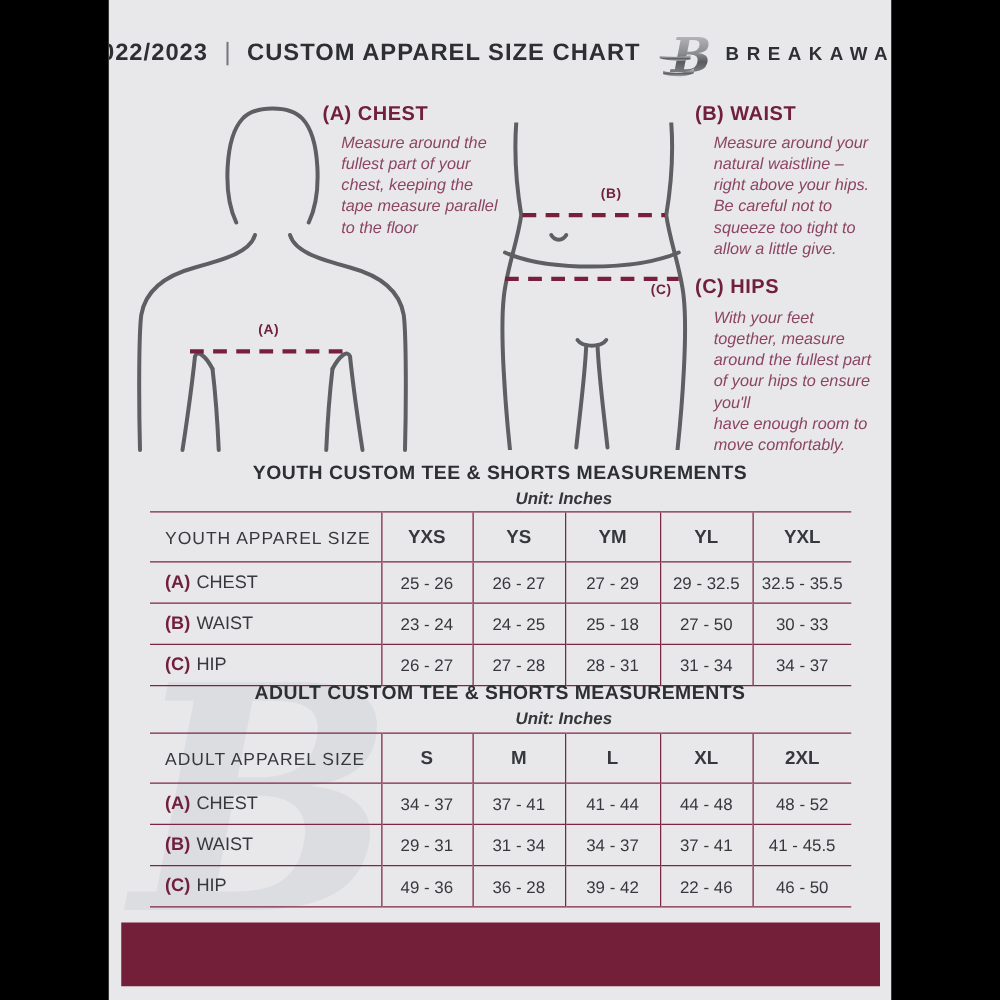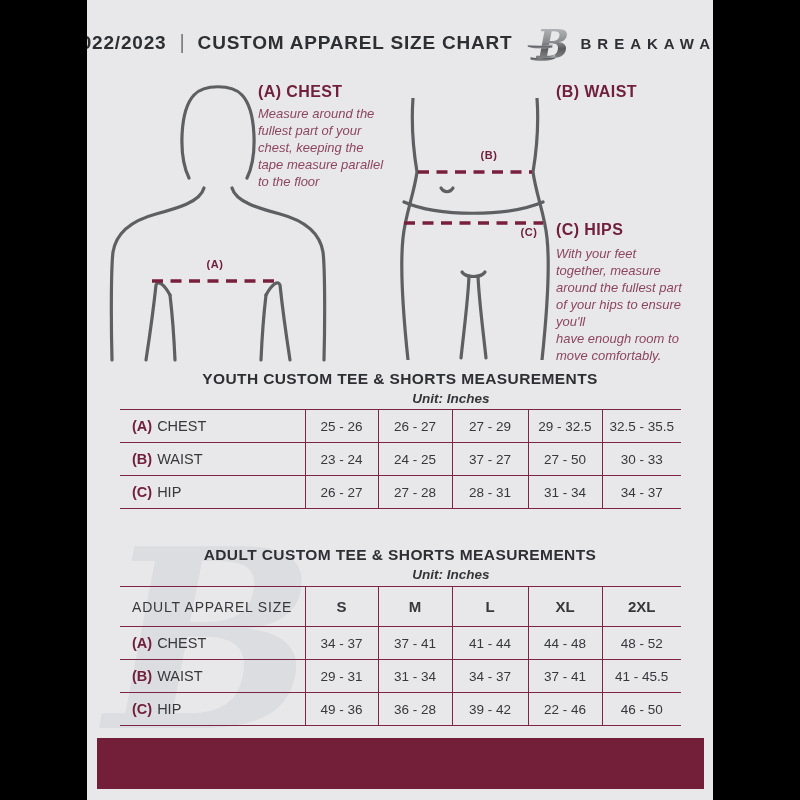--- a/index.html
+++ b/index.html
@@ -14,21 +14,21 @@
   .sep{font-size:20px;font-weight:300;color:#77787c;transform:translateY(-1px);}
   .logo{width:42px;height:42px;flex:0 0 auto;}
   .brand{font-size:15px;font-weight:700;letter-spacing:6px;color:#2e2f33;white-space:nowrap;}
 
   
   .fig{position:absolute;}
   .marker{position:absolute;font-size:11px;font-weight:800;color:#71203c;text-align:center;
           letter-spacing:.5px;}
   .gd-head{position:absolute;font-size:16px;font-weight:800;color:#71203c;letter-spacing:.4px;}
   .gd-body{position:absolute;font-size:13px;font-style:italic;font-weight:500;color:#8c4560;
-           line-height:17px;white-space:pre-line;width:170px;}
+           line-height:17px;white-space:pre-line;width:170px;margin-left:15px;}
 
   
   .tbl-title{position:absolute;width:626px;text-align:center;font-size:15.5px;font-weight:700;
              color:#2e2f33;letter-spacing:.4px;}
   .tbl-unit{position:absolute;width:728px;text-align:center;font-size:13.5px;font-style:italic;
             font-weight:600;color:#35363a;}
   .size-table{position:absolute;left:33px;width:561px;border-collapse:collapse;table-layout:fixed;
               background:transparent;}
   .size-table td{border-top:1.5px solid #7d2544;vertical-align:middle;color:#37383c;}
   .size-table tr:last-child td{border-bottom:1.5px solid #7d2544;}
@@ -108,20 +108,26 @@
     <span class="marker" style="left:372px;top:149px;width:60px">(B)</span>
     <span class="marker" style="left:414px;top:226px;width:56px">(C)</span>
 
     <div class="gd-head" style="left:171px;top:83px">(A) CHEST</div>
     <div class="gd-body" style="left:171px;top:105px">Measure around the
 fullest part of your
 chest, keeping the
 tape measure parallel
 to the floor</div>
     <div class="gd-head" style="left:469px;top:83px">(B) WAIST</div>
+    <div class="gd-body" style="left:469px;top:105px;width:155px">Measure around your
+natural waistline –
+right above your hips.
+Be careful not to
+squeeze too tight to
+allow a little give.</div>
     <div class="gd-head" style="left:469px;top:221px">(C) HIPS</div>
     <div class="gd-body" style="left:469px;top:245px;width:155px">With your feet
 together, measure
 around the fullest part
 of your hips to ensure
 you'll
 have enough room to
 move comfortably.</div>
 
     <div class="tbl-title" style="top:370px">YOUTH CUSTOM TEE &amp; SHORTS MEASUREMENTS</div>
@@ -129,33 +135,41 @@
     <table class="size-table" style="top:409px">
       <colgroup>
           <col style="width:185px">
           <col style="width:73px">
           <col style="width:74px">
                 <col style="width:76px">
           <col style="width:74px">
           <col style="width:79px">
         </colgroup>
       <tbody>
+      <tr class="head-row">
+        <td class="lbl-head">YOUTH APPAREL SIZE</td>
+        <td class="size-head">YXS</td>
+        <td class="size-head">YS</td>
+        <td class="size-head">YM</td>
+        <td class="size-head">YL</td>
+        <td class="size-head">YXL</td>
+      </tr>
       <tr class="data-row">
         <td class="lbl"><span class="key">(A)</span><span>CHEST</span></td>
         <td class="val">25 - 26</td>
         <td class="val">26 - 27</td>
         <td class="val">27 - 29</td>
         <td class="val">29 - 32.5</td>
         <td class="val">32.5 - 35.5</td>
       </tr>
       <tr class="data-row">
         <td class="lbl"><span class="key">(B)</span><span>WAIST</span></td>
         <td class="val">23 - 24</td>
         <td class="val">24 - 25</td>
-        <td class="val">37 - 27</td>
+        <td class="val">25 - 18</td>
         <td class="val">27 - 50</td>
         <td class="val">30 - 33</td>
       </tr>
       <tr class="data-row">
         <td class="lbl"><span class="key">(C)</span><span>HIP</span></td>
         <td class="val">26 - 27</td>
         <td class="val">27 - 28</td>
         <td class="val">28 - 31</td>
         <td class="val">31 - 34</td>
         <td class="val">34 - 37</td>

